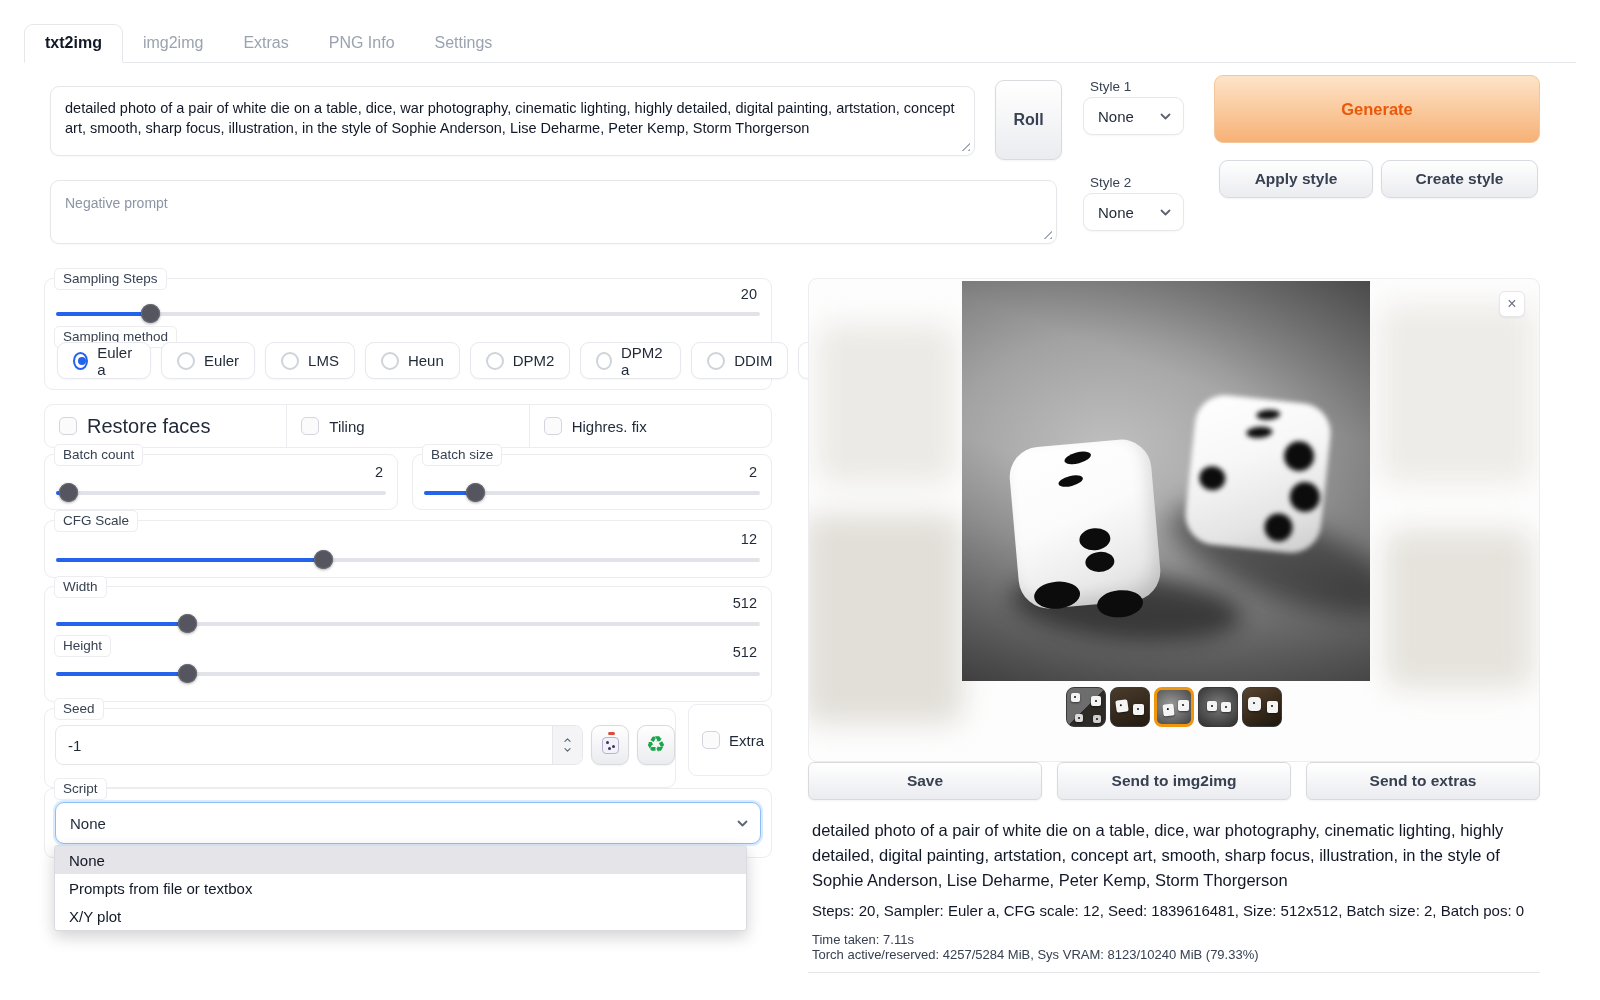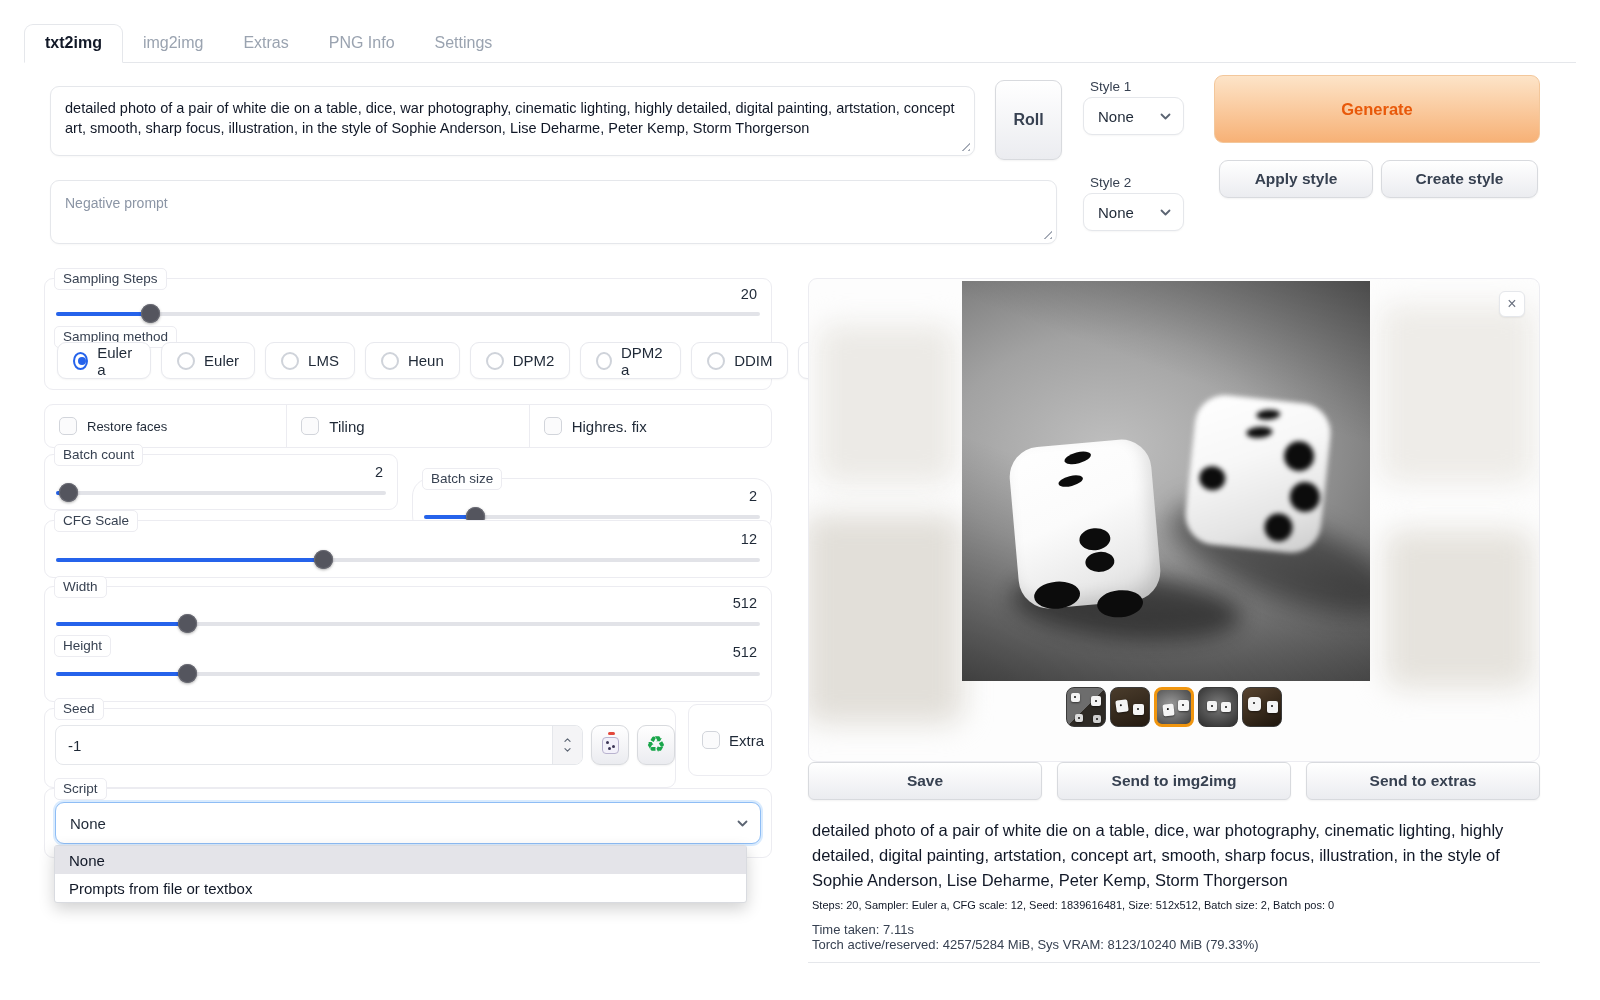--- a/index.html
+++ b/index.html
@@ -165,21 +165,21 @@
       <div class="rchip">
           <span class="rdot"></span>
           <span>PLMS</span>
         </div>
     </div>
   </div>
 
   <div class="card" style="left:44px;top:404px;width:728px;height:44px;display:flex;">
     <div style="flex:1;display:flex;align-items:center;gap:10px;padding:0 14px;border-right:1px solid #ececf1;cursor:pointer;">
       <span class="cbox"></span>
-        <span style="font-size:13px;">Restore faces</span>
+        <span style="font-size:20px;">Restore faces</span>
     </div>
     <div style="flex:1;display:flex;align-items:center;gap:10px;padding:0 14px;border-right:1px solid #ececf1;cursor:pointer;">
       <span class="cbox"></span>
         <span style="font-size:15px;">Tiling</span>
     </div>
     <div style="flex:1;display:flex;align-items:center;gap:10px;padding:0 14px;cursor:pointer;">
       <span class="cbox"></span>
         <span style="font-size:15px;">Highres. fix</span>
     </div>
   </div>
@@ -187,21 +187,21 @@
   <div class="card" style="left:44px;top:454px;width:354px;height:56px;">
     <span class="chip">Batch count</span>
     <span class="val" style="top:9px;">2</span>
     <div class="slider" style="left:11px;right:11px;top:29px;">
       <div class="track"></div>
       <div class="fill" style="width: 4%;">
           <div class="knob"></div>
         </div>
     </div>
   </div>
-  <div class="card" style="left:412px;top:478px;width:360px;height:56px;border-radius:18px;">
+  <div class="card" style="left:412px;top:454px;width:360px;height:56px;">
     <span class="chip">Batch size</span>
     <span class="val" style="top:9px;">2</span>
     <div class="slider" style="left:11px;right:11px;top:29px;">
       <div class="track"></div>
       <div class="fill" style="width: 15.5%;">
           <div class="knob"></div>
         </div>
     </div>
   </div>
 
@@ -277,20 +277,21 @@
       <svg class="chev" viewBox="0 0 11 11">
           <polyline points="1.5,3.5 5.5,7.5 9.5,3.5"></polyline>
         </svg>
     </div>
   </div>
 
   <div style="position:absolute;left:54px;top:845px;width:693px;background:#fff;border:1px solid #d9dbe0;border-radius:3px;
               box-shadow:0 6px 16px rgba(0,0,0,.18);z-index:50;">
     <div class="opt hl">None</div>
     <div class="opt">Prompts from file or textbox</div>
+    <div class="opt">X/Y plot</div>
   </div>
 
   <div class="card" style="left:808px;top:278px;width:732px;height:484px;overflow:hidden;background:#fdfdfd;">
 
     <div class="blob" style="left:8px;top:45px;width:140px;height:160px;background:#eceae6;"></div>
     <div class="blob" style="left:-6px;top:235px;width:160px;height:210px;background:#e2dfd9;"></div>
     <div class="blob" style="left:570px;top:25px;width:156px;height:180px;background:#eeece8;"></div>
     <div class="blob" style="left:575px;top:250px;width:150px;height:160px;background:#e6e3dd;"></div>
 
     <div style="position:absolute;left:153px;top:2px;width:408px;height:400px;overflow:hidden;
@@ -352,20 +353,20 @@
   </div>
 
   <div class="out-btnrow">
     <div class="btn-sec">Save</div>
     <div class="btn-sec">Send to img2img</div>
     <div class="btn-sec">Send to extras</div>
   </div>
 
   <div style="position:absolute;left:808px;top:812px;width:732px;border-bottom:1px solid #e5e7eb;padding:6px 4px 10px;">
     <div style="font-size:16.5px;line-height:25px;color:#111827;">detailed photo of a pair of white die on a table, dice, war photography, cinematic lighting, highly detailed, digital painting, artstation, concept art, smooth, sharp focus, illustration, in the style of Sophie Anderson, Lise Deharme, Peter Kemp, Storm Thorgerson</div>
-    <div style="font-size:11px;line-height:25px;color:#111827;">Steps: 20, Sampler: Euler a, CFG scale: 12, Seed: 1839616481, Size: 512x512, Batch size: 2, Batch pos: 0</div>
+    <div style="font-size:15px;line-height:35px;color:#111827;">Steps: 20, Sampler: Euler a, CFG scale: 12, Seed: 1839616481, Size: 512x512, Batch size: 2, Batch pos: 0</div>
     <div style="display:flex;justify-content:space-between;margin-top:4px;flex-direction:column;">
       <span style="font-size:13px;color:#374151;">Time taken: 7.11s</span>
       <span style="font-size:13px;color:#374151;">Torch active/reserved: 4257/5284 MiB, Sys VRAM: 8123/10240 MiB (79.33%)</span>
     </div>
   </div>
 
 </div>
 
 </body></html>

